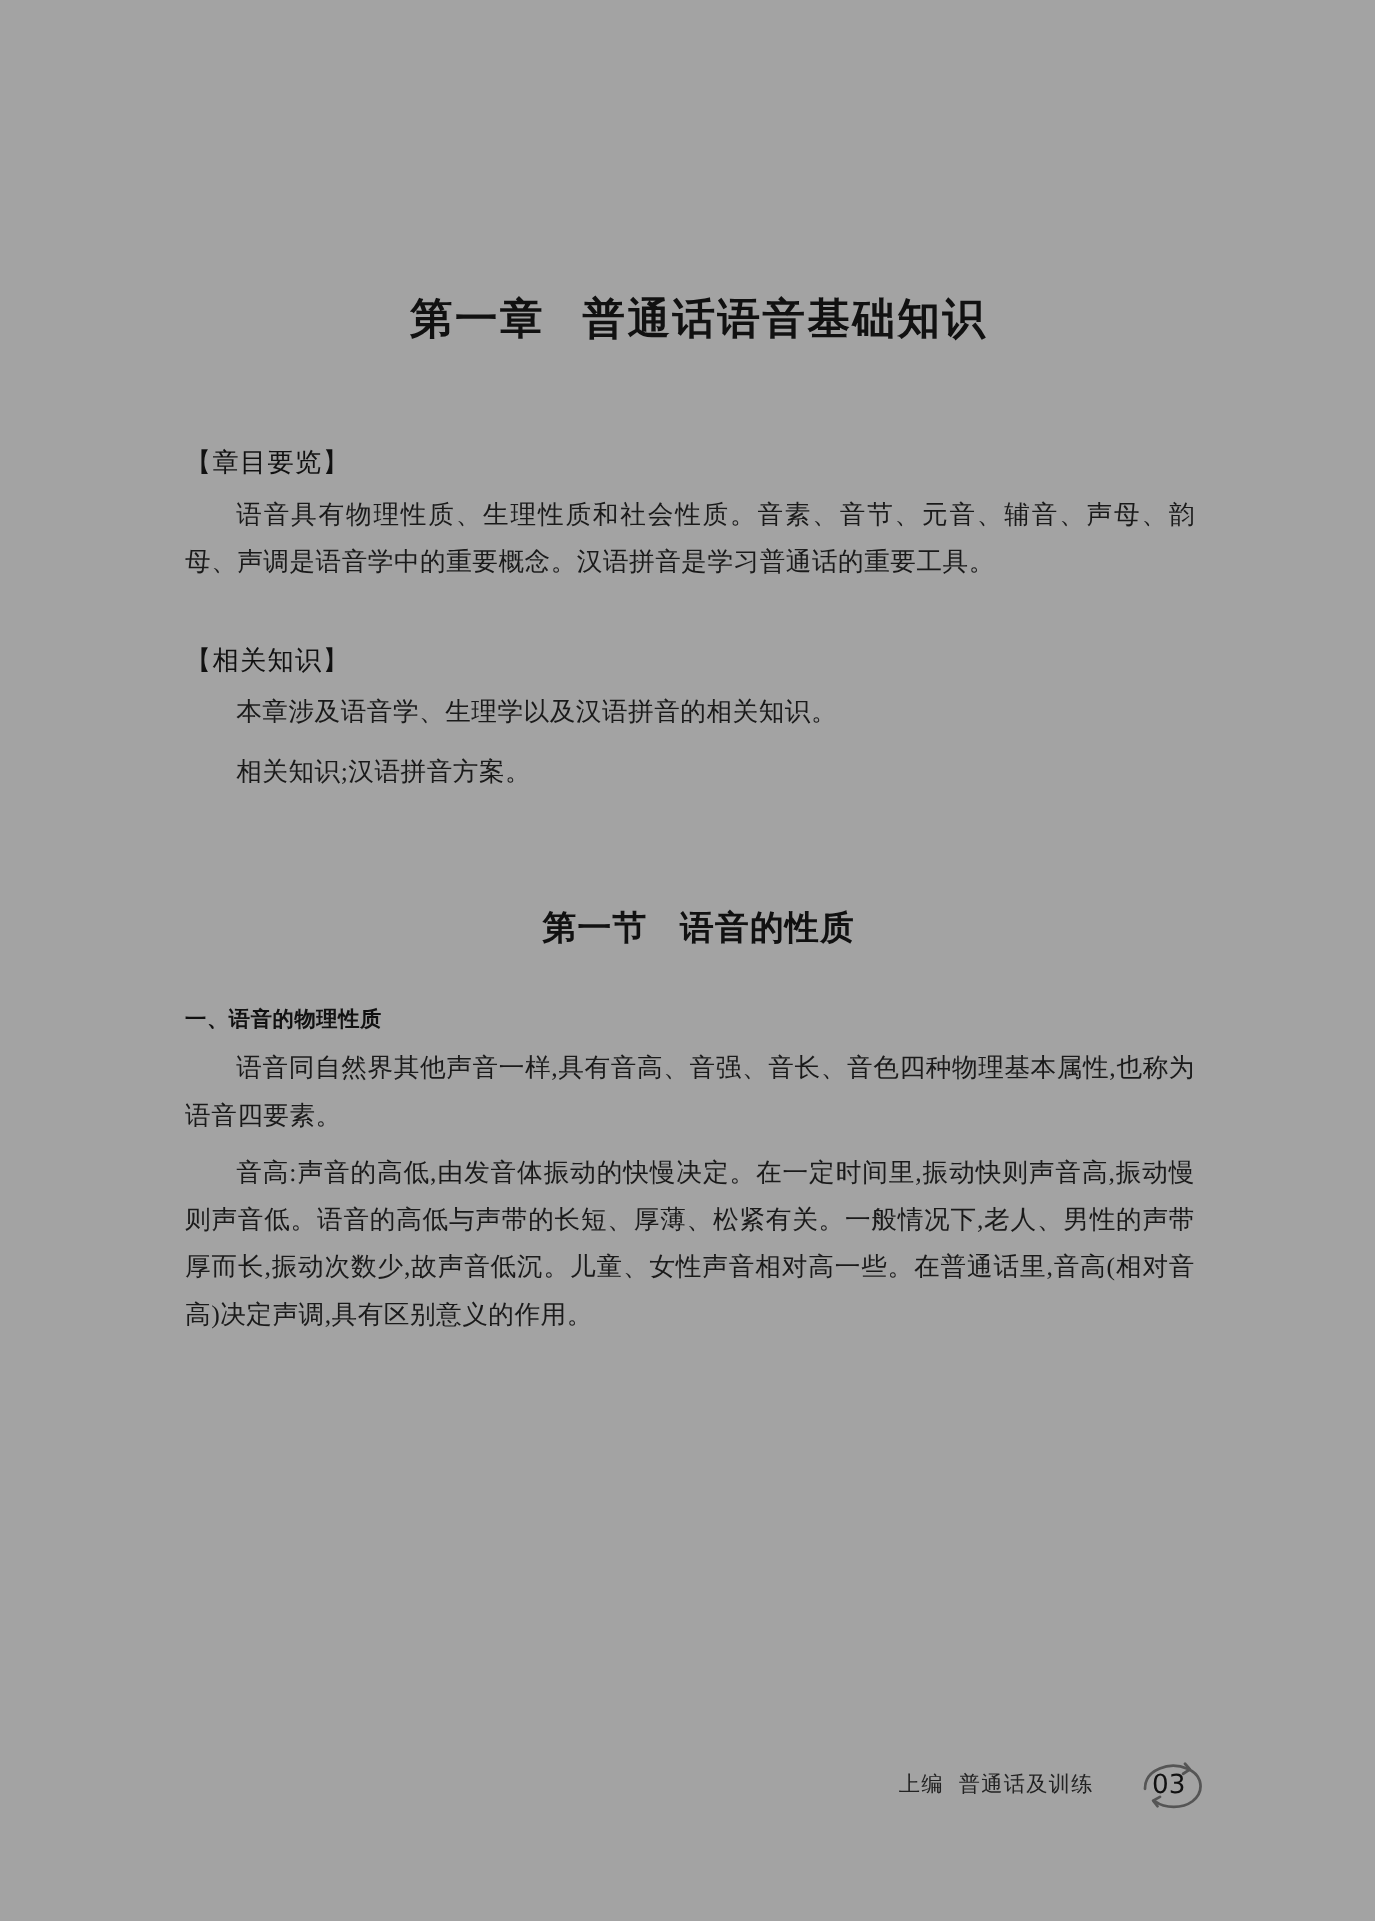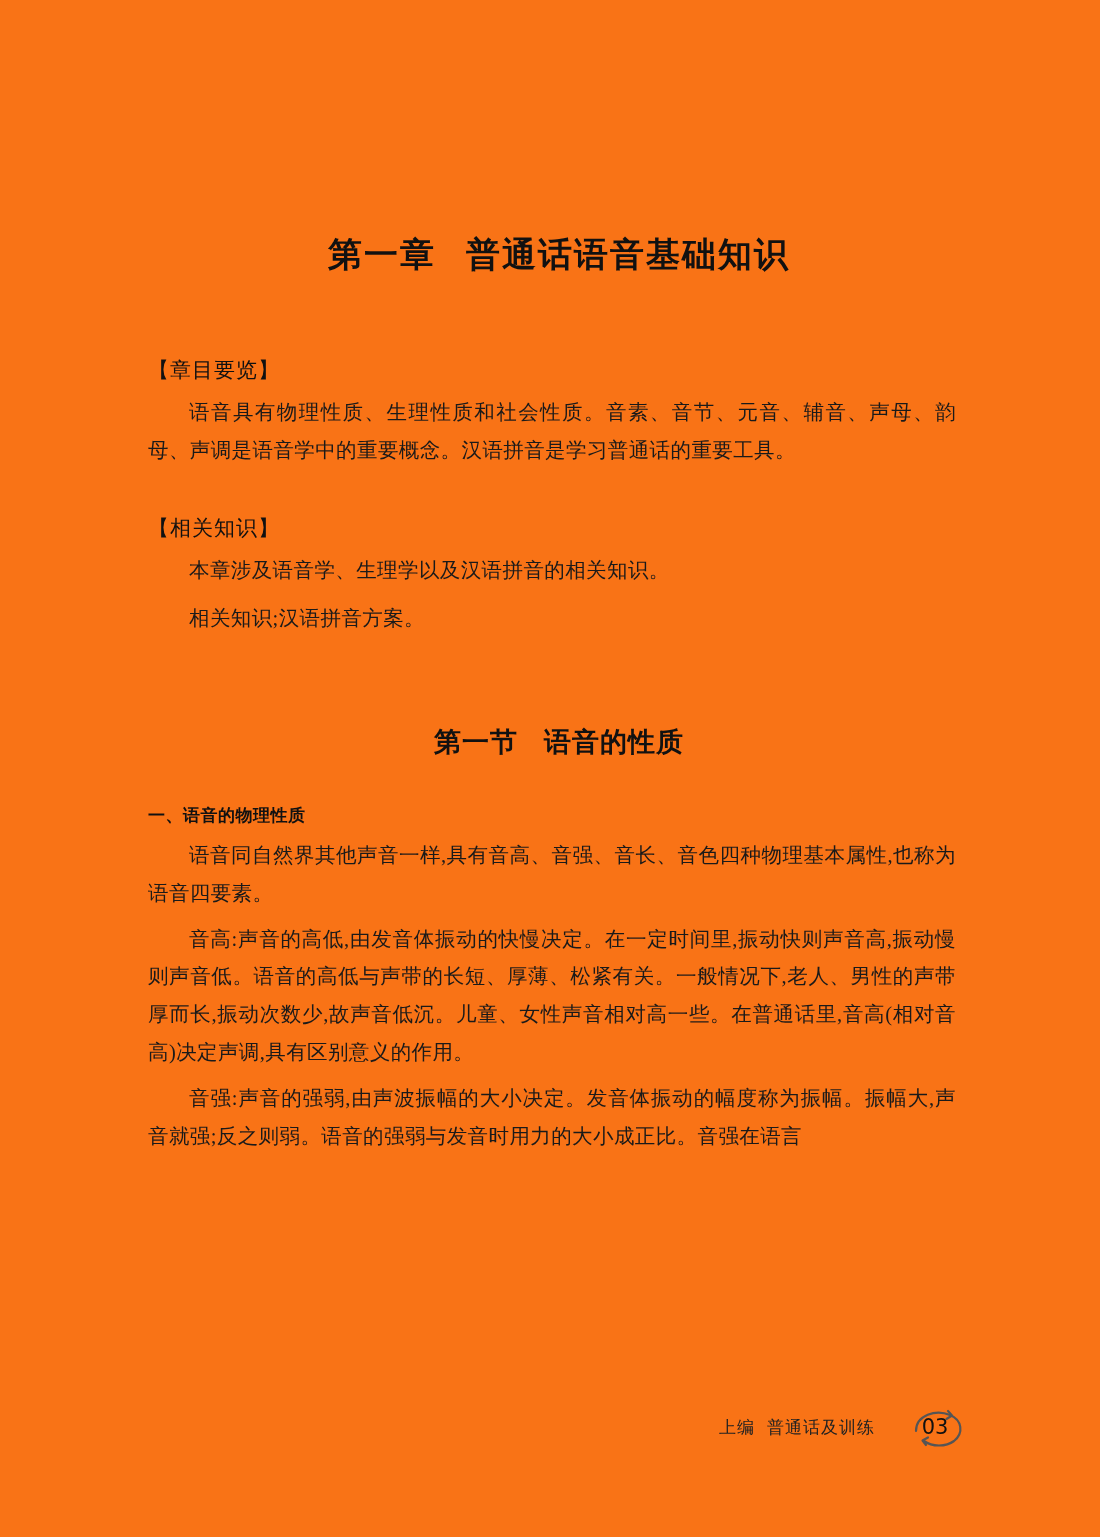--- a/index.html
+++ b/index.html
@@ -12,21 +12,21 @@
     height: 1537px;
     position: relative;
     font-family: "Liberation Serif", "DejaVu Serif", serif;
     color: #1a1a1a;
     overflow: hidden;
   }
 
   .page {
     position: absolute;
     inset: 0;
-    background: #f97316;
+    background: #a3a3a3;
   }
 
   .content {
     position: absolute;
     left: 148px;
     right: 130px;
     top: 0;
   }
 
   
@@ -153,21 +153,20 @@
 
     <div class="section-title">
       <span>第一节</span><span class="gap"></span><span>语音的性质</span>
     </div>
 
 
     <div class="sub-head">一、语音的物理性质</div>
 
     <p class="body">语音同自然界其他声音一样,具有音高、音强、音长、音色四种物理基本属性,也称为语音四要素。</p>
     <p class="body tight">音高:声音的高低,由发音体振动的快慢决定。在一定时间里,振动快则声音高,振动慢则声音低。语音的高低与声带的长短、厚薄、松紧有关。一般情况下,老人、男性的声带厚而长,振动次数少,故声音低沉。儿童、女性声音相对高一些。在普通话里,音高(相对音高)决定声调,具有区别意义的作用。</p>
-    <p class="body tight">音强:声音的强弱,由声波振幅的大小决定。发音体振动的幅度称为振幅。振幅大,声音就强;反之则弱。语音的强弱与发音时用力的大小成正比。音强在语言</p>
   </div>
 
   <div class="footer">
     <div class="footer-text">
       <span>上编</span><span class="sp"></span><span>普通话及训练</span>
     </div>
     <div class="page-number-wrap">
       <svg width="70" height="52" viewBox="0 0 70 52">
         <path d="M14 30 C14 14, 34 8, 48 14 C60 19, 62 32, 52 40 C44 46, 30 46, 22 40" fill="none" stroke="#555" stroke-width="2.2" stroke-linecap="round"></path>
         <path d="M46 10 L50 14.5 L44.5 18" fill="none" stroke="#555" stroke-width="2.2" stroke-linecap="round" stroke-linejoin="round"></path>

